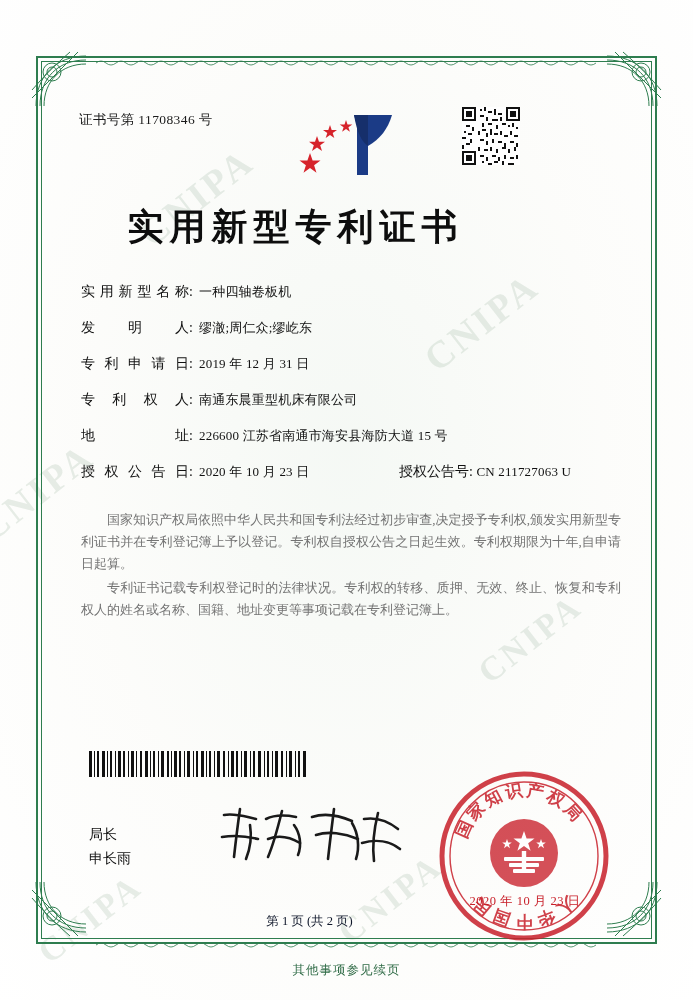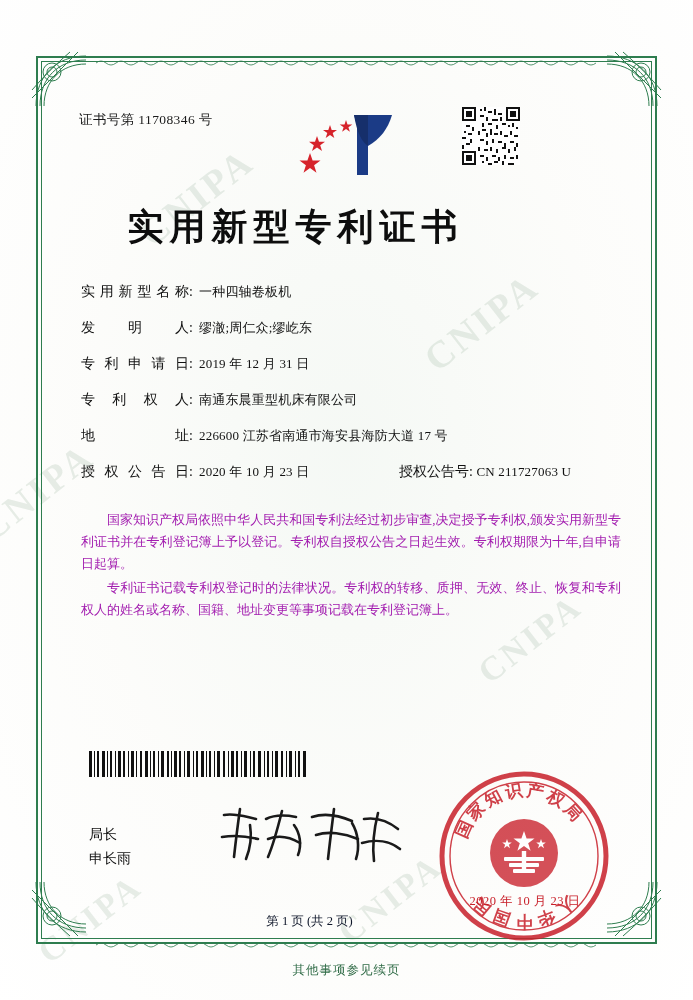--- a/index.html
+++ b/index.html
@@ -170,21 +170,21 @@
   }
 
   
   .paras {
     position: absolute;
     left: 40px;
     top: 448px;
     width: 540px;
     font-size: 13px;
     line-height: 22px;
-    color: #a21caf;
+    color: #737373;
     text-align: justify;
   }
   .para { text-indent: 26px; margin-bottom: 2px; }
 
   
   .barcode {
     position: absolute;
     left: 48px;
     top: 690px;
     width: 220px;
@@ -442,21 +442,21 @@
       <div class="field-row">
         <span class="f-label">发明人</span><span class="f-sep">:</span><span class="f-value">缪澈;周仁众;缪屹东</span>
       </div>
       <div class="field-row">
         <span class="f-label">专利申请日</span><span class="f-sep">:</span><span class="f-value">2019 年 12 月 31 日</span>
       </div>
       <div class="field-row">
         <span class="f-label">专利权人</span><span class="f-sep">:</span><span class="f-value">南通东晨重型机床有限公司</span>
       </div>
       <div class="field-row">
-        <span class="f-label">地址</span><span class="f-sep">:</span><span class="f-value">226600 江苏省南通市海安县海防大道 17 号</span>
+        <span class="f-label">地址</span><span class="f-sep">:</span><span class="f-value">226600 江苏省南通市海安县海防大道 15 号</span>
       </div>
       <div class="field-row two-col">
         <span class="f-label">授权公告日</span><span class="f-sep">:</span><span class="f-value">2020 年 10 月 23 日</span>
         <span class="col2">
           <span class="f-label2">授权公告号:</span>
           <span class="f-value">CN 211727063 U</span>
         </span>
       </div>
     </div>
 

